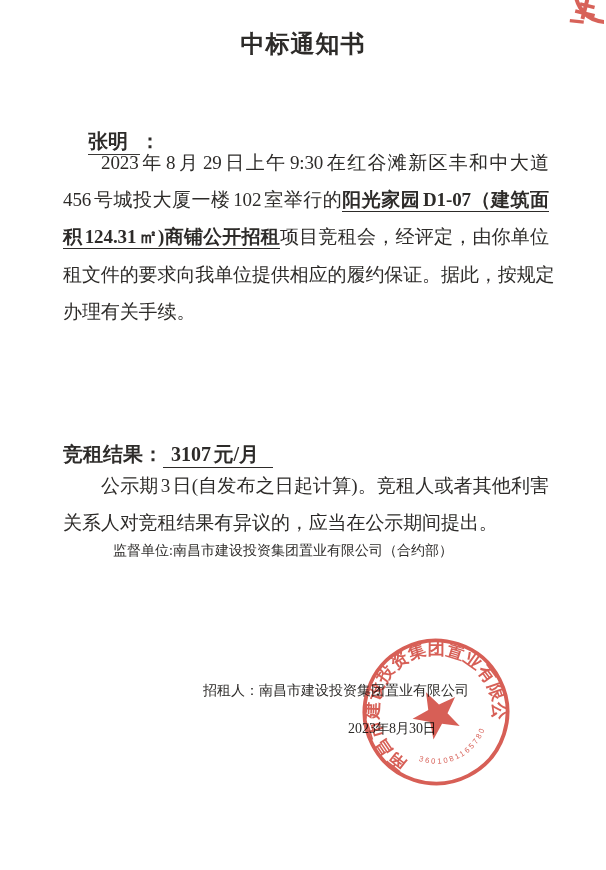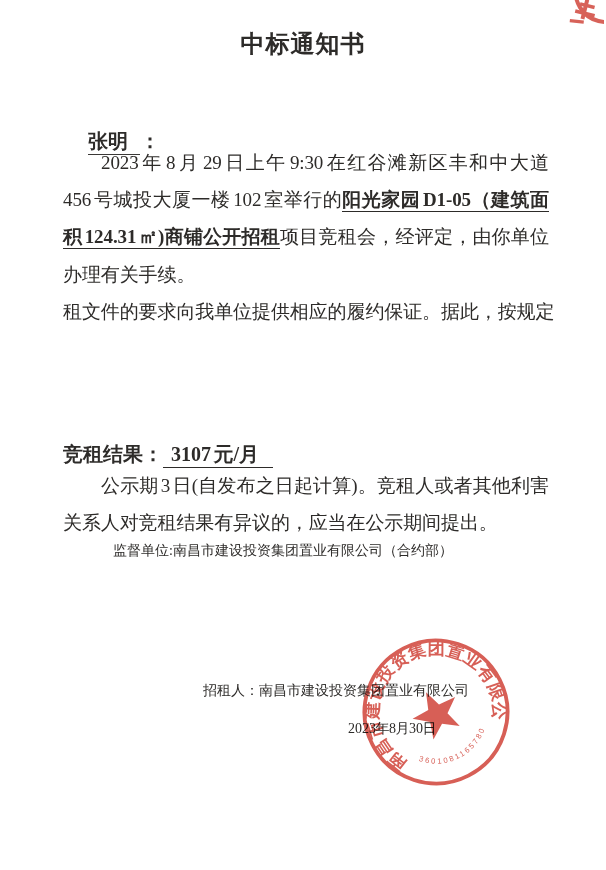--- a/index.html
+++ b/index.html
@@ -54,24 +54,24 @@
   </svg>
 
   <h1 class="title">中标通知书</h1>
 
   <div class="salutation">
     <span class="addressee">张明</span><span>：</span>
   </div>
 
   <div class="para para1">
       <div class="t-line indent"><span class="seg">2023 年 8 月 29 日上午 9:30 在红谷滩新区丰和中大道</span></div>
-      <div class="t-line"><span class="seg">456 号城投大厦一楼 102 室举行的</span><span class="seg em">阳光家园 D1-05（建筑面</span></div>
+      <div class="t-line"><span class="seg">456 号城投大厦一楼 102 室举行的</span><span class="seg em">阳光家园 D1-07（建筑面</span></div>
       <div class="t-line"><span class="seg em">积 124.31 ㎡)商铺公开招租</span><span class="seg">项目竞租会，经评定，由你单位</span></div>
+      <div class="t-line"><span class="seg">租文件的要求向我单位提供相应的履约保证。据此，按规定</span></div>
       <div class="t-line noj"><span class="seg">办理有关手续。</span></div>
-      <div class="t-line"><span class="seg">租文件的要求向我单位提供相应的履约保证。据此，按规定</span></div>
     </div>
 
   <div class="result-line">
     <span class="label">竞租结果：</span><span class="value">3107 元/月</span>
   </div>
 
   <div class="para para2">
       <div class="t-line indent"><span class="seg">公示期 3 日(自发布之日起计算)。竞租人或者其他利害</span></div>
       <div class="t-line noj"><span class="seg">关系人对竞租结果有异议的，应当在公示期间提出。</span></div>
     </div>

